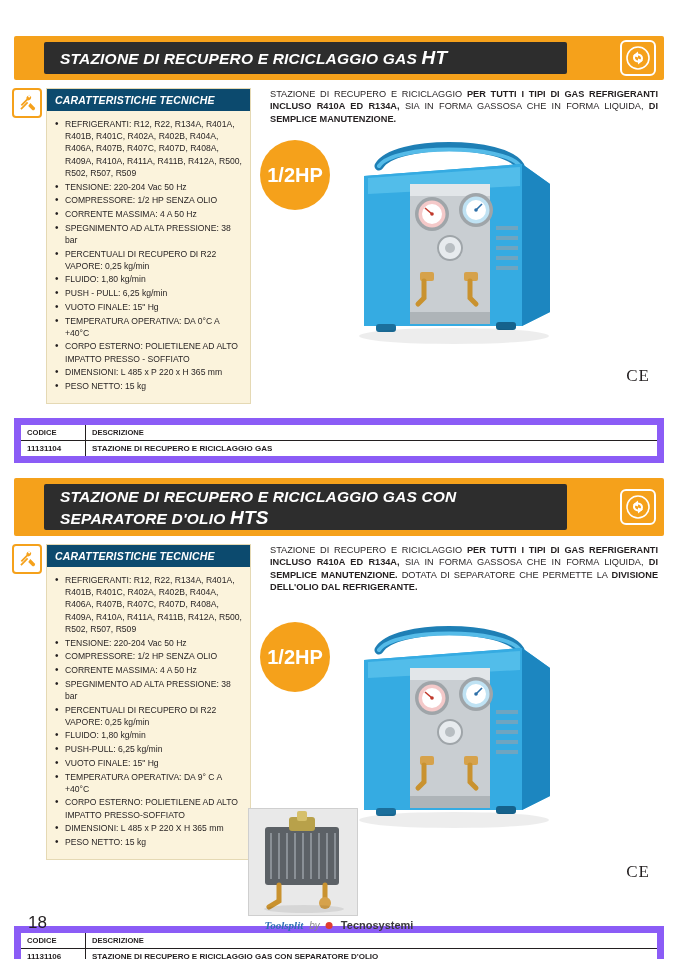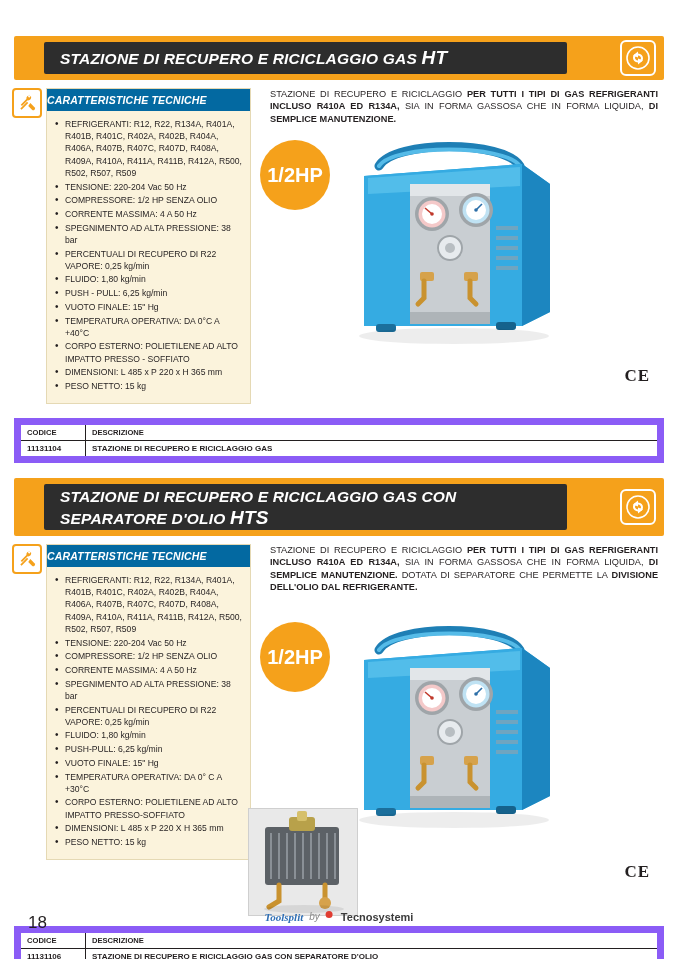--- a/index.html
+++ b/index.html
@@ -105,26 +105,26 @@
     border-radius: 4px;
     display:flex; align-items:center; justify-content:center;
   }
   .spec-box {
     margin-left: 32px;
     width: 205px;
     background: #FBF3DC;
     border: 1px solid #E5D9B4;
   }
   .spec-title {
-    background: #0369a1;
+    background: #0c4a6e;
     color: #ffffff;
     font-size: 10.5px;
     font-weight: bold;
     font-style: italic;
-    padding: 5px 0;
+    padding: 5px 8px;
     letter-spacing: .2px;
   }
   .spec-list {
     list-style: none;
     padding: 7px 8px 9px 8px;
   }
   .spec-list li {
     position: relative;
     padding-left: 10px;
     font-size: 8.6px;
@@ -167,21 +167,21 @@
   
   .machine {
     position: absolute;
   }
   .m1 { left: 70px; top: 38px; }
   .m2 { left: 70px; top: 66px; }
 
   .ce {
     position: absolute;
     font-size: 17px;
-    font-weight: bold;
+    font-weight: normal;
     letter-spacing: 1px;
     color: #231F20;
     font-family: "Liberation Serif", serif;
   }
 
   
   .inset {
     position: absolute;
     width: 110px;
     height: 108px;
@@ -219,23 +219,23 @@
     position: absolute;
     left: 28px; top: 6px;
     font-size: 17px;
     font-weight: normal;
     color: #231F20;
   }
   .brandline {
     position: absolute;
     left: 50%;
     transform: translateX(-50%);
-    top: 4px;
+    top: 12px;
     display: flex;
-    align-items: flex-start;
+    align-items: center;
     gap: 6px;
     font-size: 11px;
   }
   .brand-tool {
     color: #2F6FB5;
     font-weight: bold;
     font-style: italic;
     font-family: "Liberation Serif", serif;
   }
   .brand-by {
@@ -422,21 +422,21 @@
           <ul class="spec-list">
             <li>REFRIGERANTI: R12, R22, R134A, R401A, R401B, R401C, R402A, R402B, R404A, R406A, R407B, R407C, R407D, R408A, R409A, R410A, R411A, R411B, R412A, R500, R502, R507, R509</li>
             <li>TENSIONE: 220-204 Vac 50 Hz</li>
             <li>COMPRESSORE: 1/2 HP SENZA OLIO</li>
             <li>CORRENTE MASSIMA: 4 A 50 Hz</li>
             <li>SPEGNIMENTO AD ALTA PRESSIONE: 38 bar</li>
             <li>PERCENTUALI DI RECUPERO DI R22 VAPORE: 0,25 kg/min</li>
             <li>FLUIDO: 1,80 kg/min</li>
             <li>PUSH-PULL: 6,25 kg/min</li>
             <li>VUOTO FINALE: 15" Hg</li>
-            <li>TEMPERATURA OPERATIVA: DA 0° C A +30°C</li>
+            <li>TEMPERATURA OPERATIVA: DA 9° C A +40°C</li>
             <li>CORPO ESTERNO: POLIETILENE AD ALTO IMPATTO PRESSO-SOFFIATO</li>
             <li>DIMENSIONI: L 485 x P 220 X H 365 mm</li>
             <li>PESO NETTO: 15 kg</li>
           </ul>
         </div>
       </div>
 
       <div class="col-right">
         <div class="intro">
           <span>STAZIONE DI RECUPERO E RICICLAGGIO </span><b>PER TUTTI I TIPI DI GAS REFRIGERANTI INCLUSO R410A ED R134A,</b><span> SIA IN FORMA GASSOSA CHE IN FORMA LIQUIDA, </span><b>DI SEMPLICE MANUTENZIONE.</b><span> DOTATA DI SEPARATORE CHE PERMETTE LA </span><b>DIVISIONE DELL'OLIO DAL REFRIGERANTE.</b>

